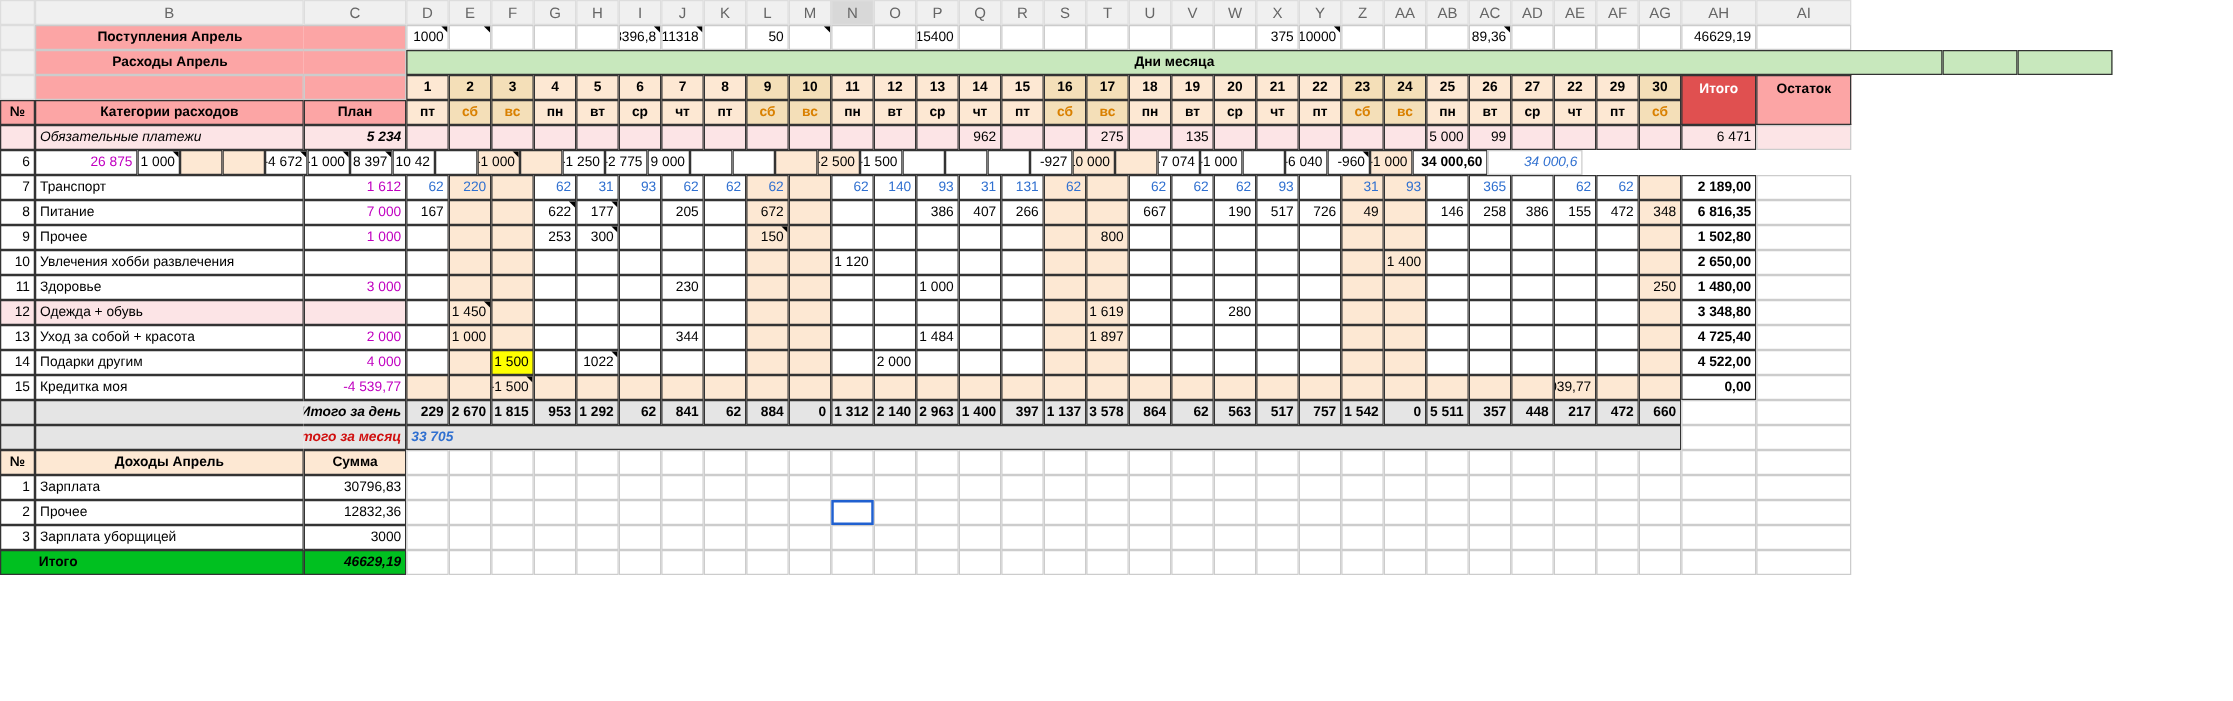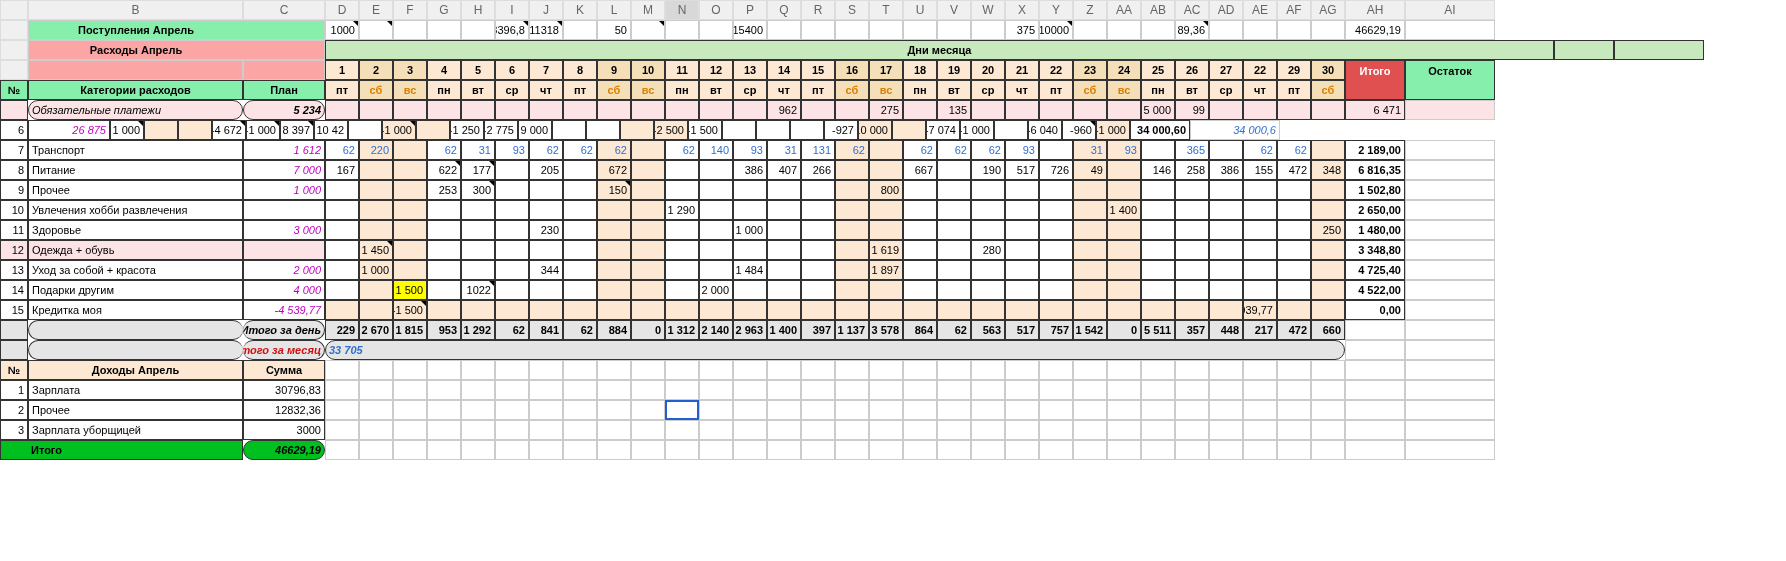--- a/index.html
+++ b/index.html
@@ -41,37 +41,37 @@
     background: #f0f0f0;
     color: #666;
     justify-content: center;
     border-color: #ddd;
   }
   .cA { width: 28px; }
   .cB { width: 215px; }
   .cC { width: 82px; }
   .cDay { width: 34px; }
   .cAH { width: 60px; }
-  .cAI { width: 90px; }
+  .cAI { width: 76px; }
   .left { justify-content: flex-start; }
   .center { justify-content: center; }
   .bold { font-weight: bold; }
-  .italic { font-style: italic; border-radius: 10px; }
-  .blue-bg { background: #86efac; }
+  .italic { font-style: italic; }
+  .blue-bg { background: #fca5a5; }
   .pink-bg { background: #fca5a5; }
   .lightpink-bg { background: #fce4e6; }
   .peach-bg { background: #fde8d3; }
   .beige-bg { background: #f4dfb8; }
   .yellow-bg { background: #ffff00; }
   .green-bg { background: #c8e8bd; }
   .green2-bg { background: #e5e5e5; }
   .dgreen-bg { background: #00c020; }
   .red-bg { background: #e05050; }
   .orange-txt { color: #d98000; }
-  .purple-txt { color: #c000c0; font-style: italic; }
+  .purple-txt { color: #c000c0; }
   .blue-txt { color: #3070d0; }
   .red-txt { color: #d01010; }
   .triangle::after {
     content: '';
     position: absolute;
     top: 0;
     right: 0;
     border-left: 5px solid transparent;
     border-top: 5px solid black;
   }
@@ -445,21 +445,21 @@
       <div class="cell    cDay blackborder"></div>
       <div class="cell peach-bg   cDay blackborder"></div>
       <div class="cell peach-bg   cDay blackborder"></div>
       <div class="cell    cDay blackborder"></div>
       <div class="cell    cDay blackborder"></div>
       <div class="cell    cDay blackborder"></div>
       <div class="cell    cDay blackborder"></div>
       <div class="cell    cDay blackborder"></div>
       <div class="cell peach-bg   cDay blackborder"></div>
       <div class="cell peach-bg   cDay blackborder"></div>
-      <div class="cell    cDay blackborder">1 290</div>
+      <div class="cell    cDay blackborder">1 120</div>
       <div class="cell    cDay blackborder"></div>
       <div class="cell    cDay blackborder"></div>
       <div class="cell    cDay blackborder"></div>
       <div class="cell    cDay blackborder"></div>
       <div class="cell peach-bg   cDay blackborder"></div>
       <div class="cell peach-bg   cDay blackborder"></div>
       <div class="cell    cDay blackborder"></div>
       <div class="cell    cDay blackborder"></div>
       <div class="cell    cDay blackborder"></div>
       <div class="cell    cDay blackborder"></div>

